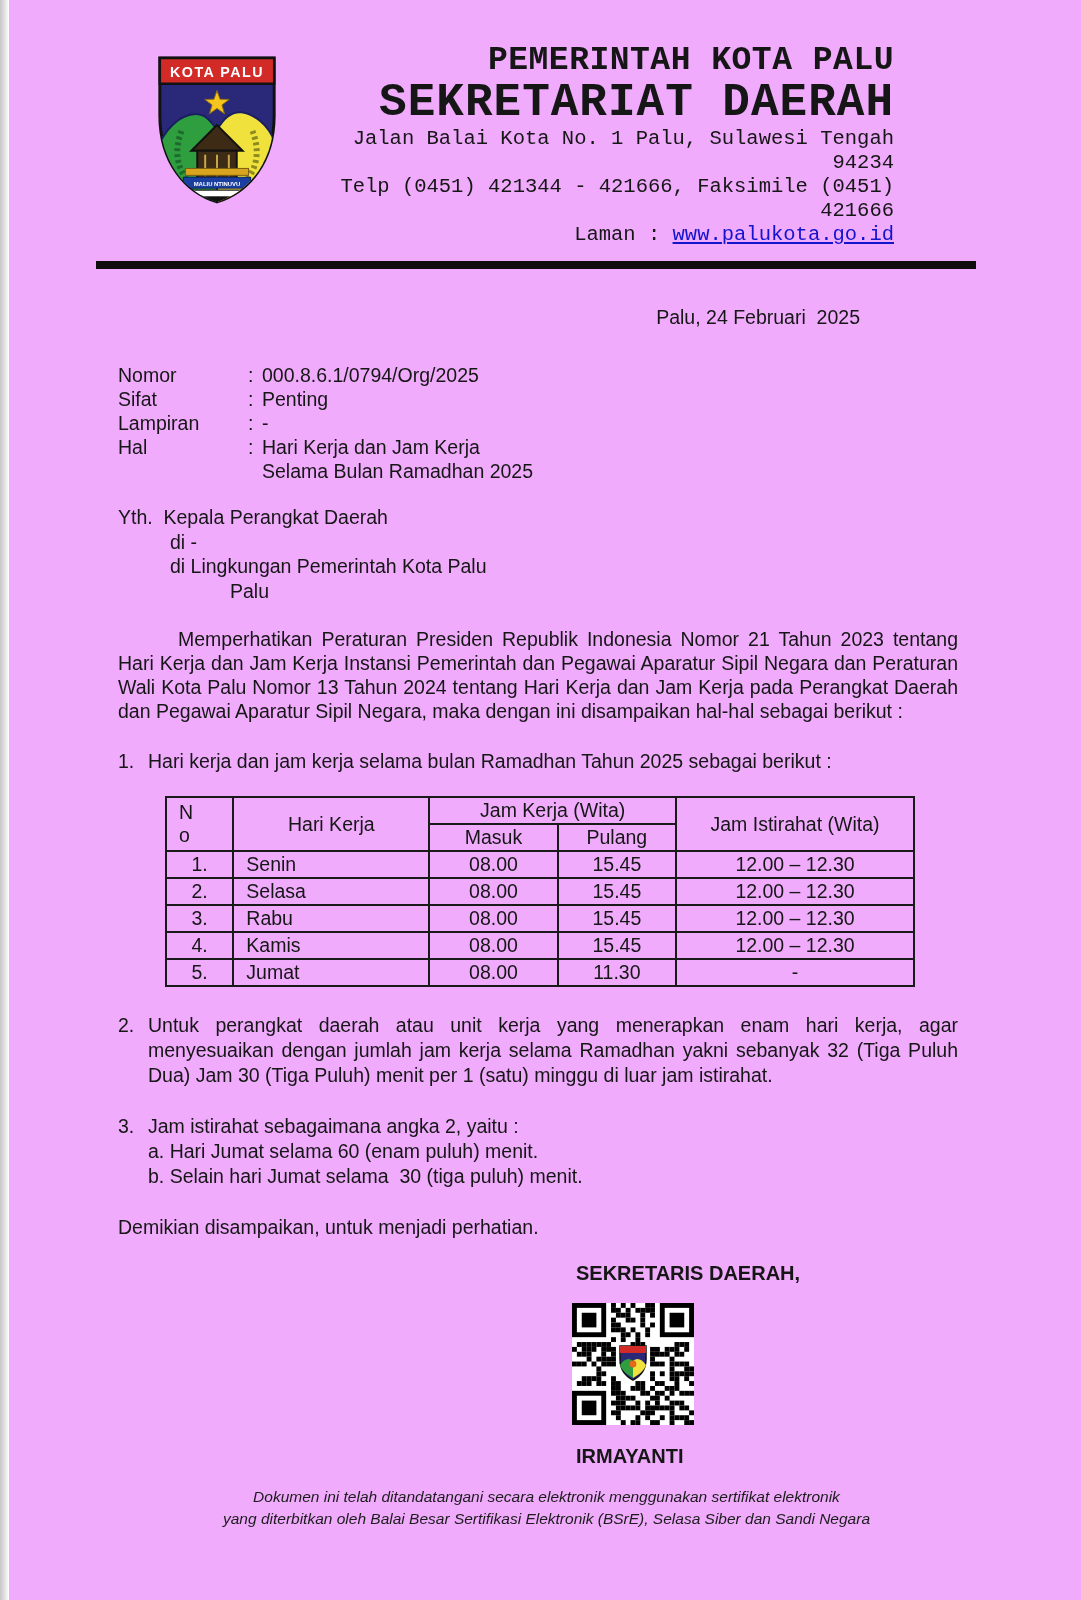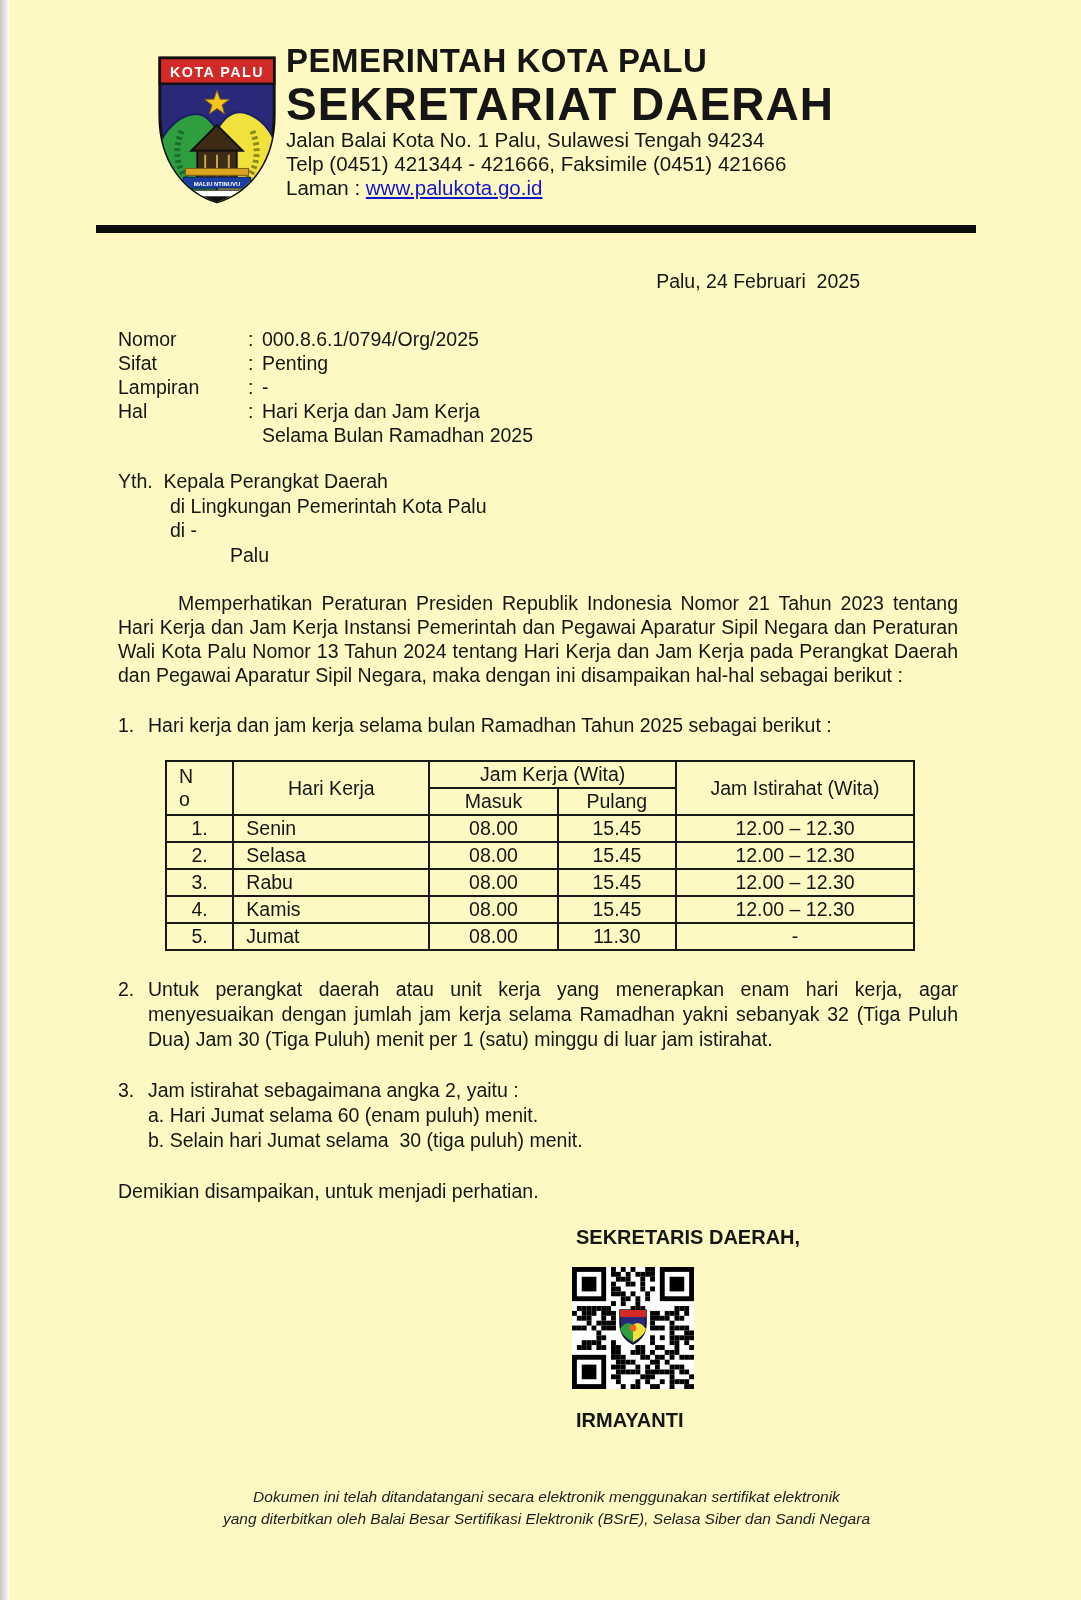--- a/index.html
+++ b/index.html
@@ -1,32 +1,32 @@
 <!DOCTYPE html>
 <html><head>
 <meta charset="utf-8">
 <style>
   * { margin:0; padding:0; box-sizing:border-box; }
   html,body { background:#9a9a9a; }
   .page {
     position:relative; width:1081px; height:1600px; margin:0 auto;
-    background:#fef9c3; color:#161616;
+    background:#f0abfc; color:#161616;
     font-family:"Liberation Sans", sans-serif; font-size:19.5px;
     overflow:hidden;
   }
   .scan-edge {
     position:absolute; left:0; top:0; bottom:0; width:9px;
     background:linear-gradient(to right,#c6c6c6,#e6e6e6 60%,#ffffff);
   }
   .content { position:relative; padding:40px 123px 0 118px; }
 
   
   .letterhead { display:flex; align-items:flex-start; }
   .logo-box { flex:none; width:138px; margin-left:30px; margin-top:12px; }
-  .head-text { flex:1; text-align:left; margin-right:64px; font-family:Liberation Sans, sans-serif; }
+  .head-text { flex:1; text-align:right; margin-right:64px; font-family:Liberation Mono, monospace; }
   .agency { font-size:33px; font-weight:bold; letter-spacing:.5px; margin-top:2px; }
   .department { font-size:46px; font-weight:bold; letter-spacing:1px; line-height:48px; }
   .addr { font-size:20.5px; line-height:24px; }
   .addr a { color:#1414cc; text-decoration:underline; }
   .rule { margin-top:14px; margin-left:-22px; margin-right:-18px; height:8px; background:#0d0d0d; }
 
   .pre { white-space:pre-wrap; }
 
   .date-line { margin-top:36px; text-align:right; padding-right:98px; line-height:24px; }
 
@@ -142,22 +142,22 @@
         <span class="m-colon">:</span>
         <span>
           <div>Hari Kerja dan Jam Kerja</div>
           <div>Selama Bulan Ramadhan 2025</div>
         </span>
       </div>
     </div>
 
     <div class="recipient">
       <div class="pre">Yth.  Kepala Perangkat Daerah</div>
+      <div class="r-ind1">di -</div>
       <div class="r-ind1">di Lingkungan Pemerintah Kota Palu</div>
-      <div class="r-ind1">di -</div>
       <div class="r-ind2">Palu</div>
     </div>
 
     <p class="opening">Memperhatikan Peraturan Presiden Republik Indonesia Nomor 21 Tahun 2023 tentang Hari Kerja dan Jam Kerja Instansi Pemerintah dan Pegawai Aparatur Sipil Negara dan Peraturan Wali Kota Palu Nomor 13 Tahun 2024 tentang Hari Kerja dan Jam Kerja pada Perangkat Daerah dan Pegawai Aparatur Sipil Negara, maka dengan ini disampaikan hal-hal sebagai berikut :</p>
 
     <div class="pt">
       <span class="num">1.</span>
       <span class="txt">Hari kerja dan jam kerja selama bulan Ramadhan Tahun 2025 sebagai berikut :</span>
     </div>
 

